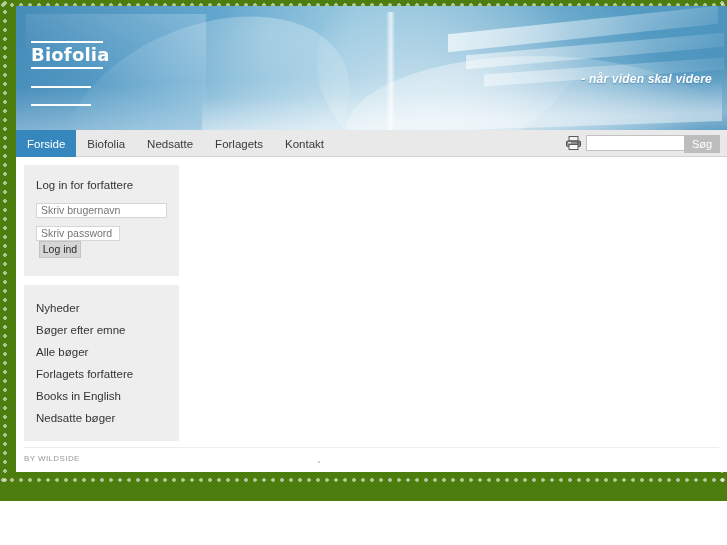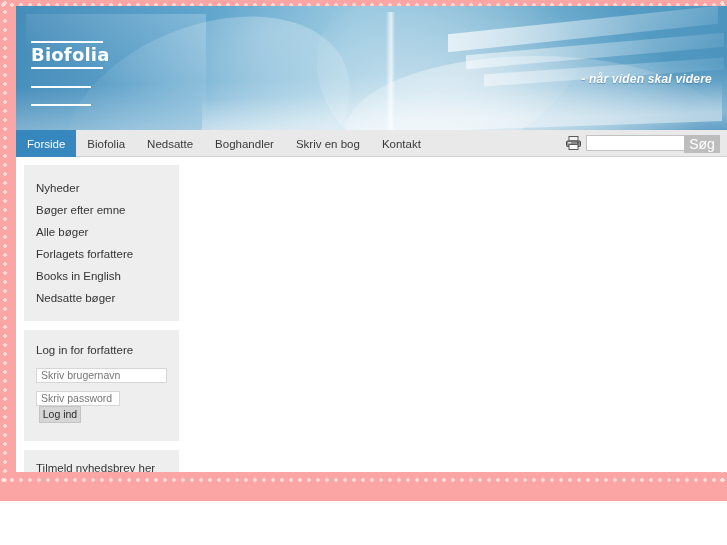--- a/index.html
+++ b/index.html
@@ -9,21 +9,21 @@
     background: #ffffff;
     font-family: "Liberation Sans", sans-serif;
     overflow: hidden;
   }
 
   
   #page-frame {
     position: absolute;
     left: 0; top: 0;
     width: 727px; height: 501px;
-    background: #fca5a5;
+    background: #4d7c0f;
   }
   
   #perf-top, #perf-bottom {
     position: absolute; left: 0; width: 727px; height: 6px;
     background-image: radial-gradient(circle at 3px 3px, #ffffff 1.6px, rgba(255,255,255,0) 1.9px);
     background-size: 9px 6px;
     background-repeat: repeat-x;
     opacity: .55;
   }
   #perf-top { top: 2px; }
@@ -176,21 +176,21 @@
     font-family: "Liberation Sans", sans-serif;
     padding: 0 3px;
     color: #333;
   }
   #search-button {
     position: absolute; left: 668px; top: 5px;
     width: 36px; height: 18px;
     background: #bdbdbd;
     border: none;
     color: #ffffff;
-    font-size: 14px;
+    font-size: 11px;
     font-family: "Liberation Sans", sans-serif;
     cursor: pointer;
     line-height: 18px;
     padding: 0;
   }
 
   
   #body-area {
     position: absolute; left: 0; top: 151px;
     width: 711px; height: 290px;
@@ -302,71 +302,75 @@
       </div>
 
       <div id="tagline">- når viden skal videre</div>
     </div>
 
     <div id="navbar">
       <div id="nav-items">
           <div class="nav-item active">Forside</div>
           <div class="nav-item">Biofolia</div>
           <div class="nav-item">Nedsatte</div>
-          <div class="nav-item">Boghandler</div>
-          <div class="nav-item">Skriv en bog</div>
+          <div class="nav-item">Forlagets</div>
           <div class="nav-item">Kontakt</div>
         </div>
 
       <span id="print-icon">
         <svg width="17" height="16" viewBox="0 0 17 16">
           <rect x="4" y="1.5" width="9" height="4.5" fill="#f2f2f2" stroke="#5a5a5a" stroke-width="1"></rect>
           <rect x="1.5" y="6" width="14" height="5.5" rx="1" fill="#8d8d8d" stroke="#4a4a4a" stroke-width="1"></rect>
           <rect x="4" y="9.5" width="9" height="5" fill="#fbfbfb" stroke="#5a5a5a" stroke-width="1"></rect>
           <rect x="3" y="7" width="3" height="1.4" fill="#e2e2e2"></rect>
           <circle cx="13" cy="7.8" r="0.9" fill="#444"></circle>
         </svg>
       </span>
 
       <input id="search-input" type="text" placeholder="" style="">
       <button id="search-button">Søg</button>
     </div>
 
     <div id="body-area">
 
       <div id="sidebar">
-
-        <div class="side-box" id="sidebar-menu-box">
-            <span class="side-link">Nyheder</span>
-            <span class="side-link">Bøger efter emne</span>
-            <span class="side-link">Alle bøger</span>
-            <span class="side-link">Forlagets forfattere</span>
-            <span class="side-link">Books in English</span>
-            <span class="side-link">Nedsatte bøger</span>
-          </div>
 
         <div class="side-box">
           <div class="side-title">Log in for forfattere</div>
           <div class="login-row">
             <input class="login-input" type="text" placeholder="Skriv brugernavn" style="">
           </div>
           <div class="login-row">
             <input class="login-input short" type="text" placeholder="Skriv password" style="">
             <button id="login-button">Log ind</button>
           </div>
         </div>
 
+        <div class="side-box" id="sidebar-menu-box">
+            <span class="side-link">Nyheder</span>
+            <span class="side-link">Bøger efter emne</span>
+            <span class="side-link">Alle bøger</span>
+            <span class="side-link">Forlagets forfattere</span>
+            <span class="side-link">Books in English</span>
+            <span class="side-link">Nedsatte bøger</span>
+          </div>
+
         <div class="side-box news-box">
           <span>Tilmeld nyhedsbrev</span>
           <span class="news-link">her</span>
         </div>
 
       </div>
 
       <div id="content">
         
       </div>
 
     </div>
 
+    <div id="footer">
+      <div id="footer-rule"></div>
+      <div id="footer-text">BY WILDSIDE</div>
+      <div id="footer-dot"></div>
+    </div>
 
   </div>
 </div>
 
 </body></html>

